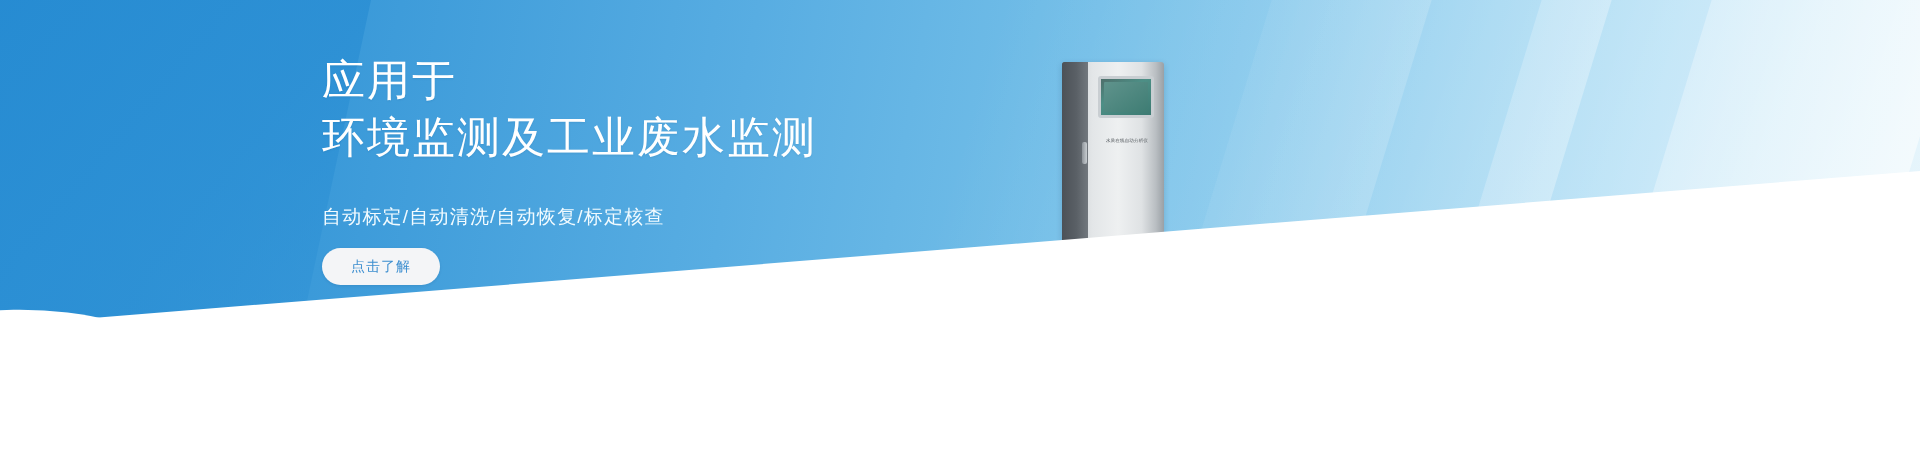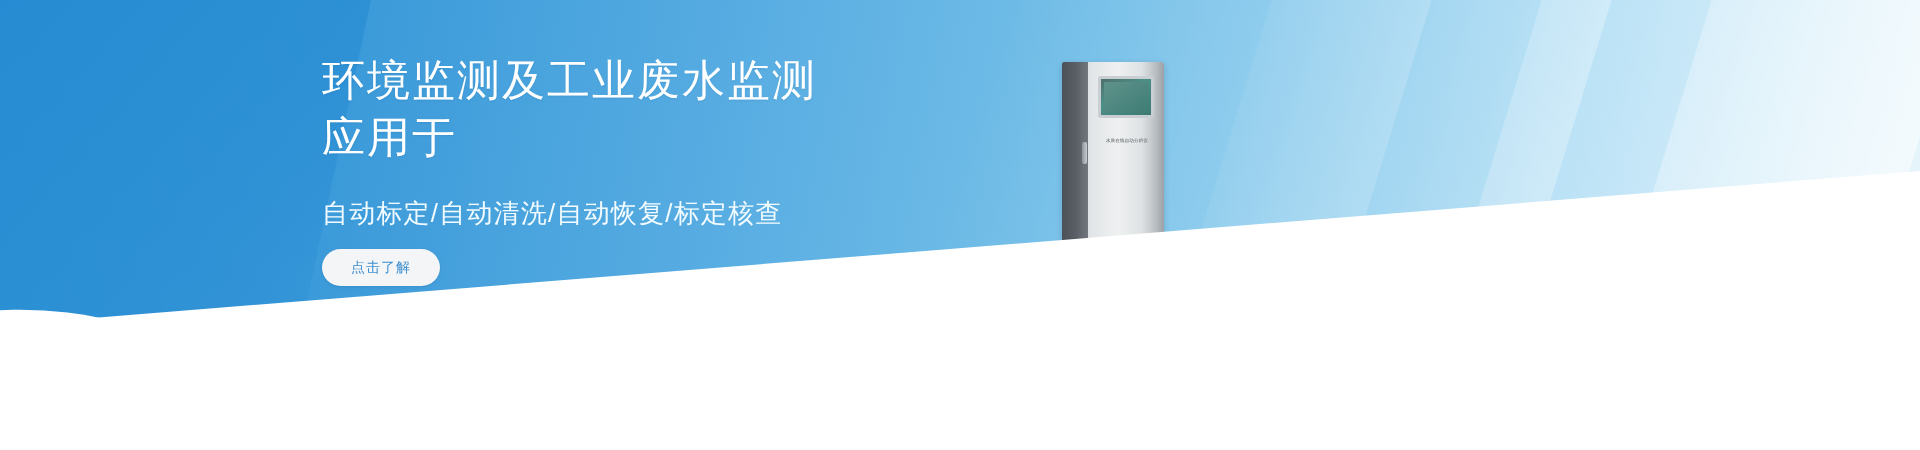--- a/index.html
+++ b/index.html
@@ -95,23 +95,23 @@
   .headline {
     color:#ffffff;
     font-size:43px;
     line-height:1.32;
     font-weight:400;
     letter-spacing:2px;
     text-shadow:0 1px 2px rgba(0,60,110,0.10);
     white-space:pre;
   }
   .subtitle {
-    margin-top:30px;
+    margin-top:38px;
     color:#f2fbff;
-    font-size:26px;
+    font-size:19px;
     letter-spacing:1.2px;
     font-weight:400;
   }
 
   .cta {
     display:inline-block;
     margin-top:18px;
     width:118px; height:37px;
     line-height:37px;
     text-align:center;
@@ -258,19 +258,19 @@
 
     <div class="base-bar"></div>
     <div class="caster caster-l"></div>
     <div class="caster caster-r"></div>
   </div>
 
   <div class="white-sweep"></div>
   <div class="white-corner-left"></div>
 
   <div class="copy">
+    <div class="headline">应用于</div>
     <div class="headline">环境监测及工业废水监测</div>
-    <div class="headline">应用于</div>
     <div class="subtitle">自动标定/自动清洗/自动恢复/标定核查</div>
     <button class="cta">点击了解</button>
   </div>
 
 </div>
 
 </body></html>

